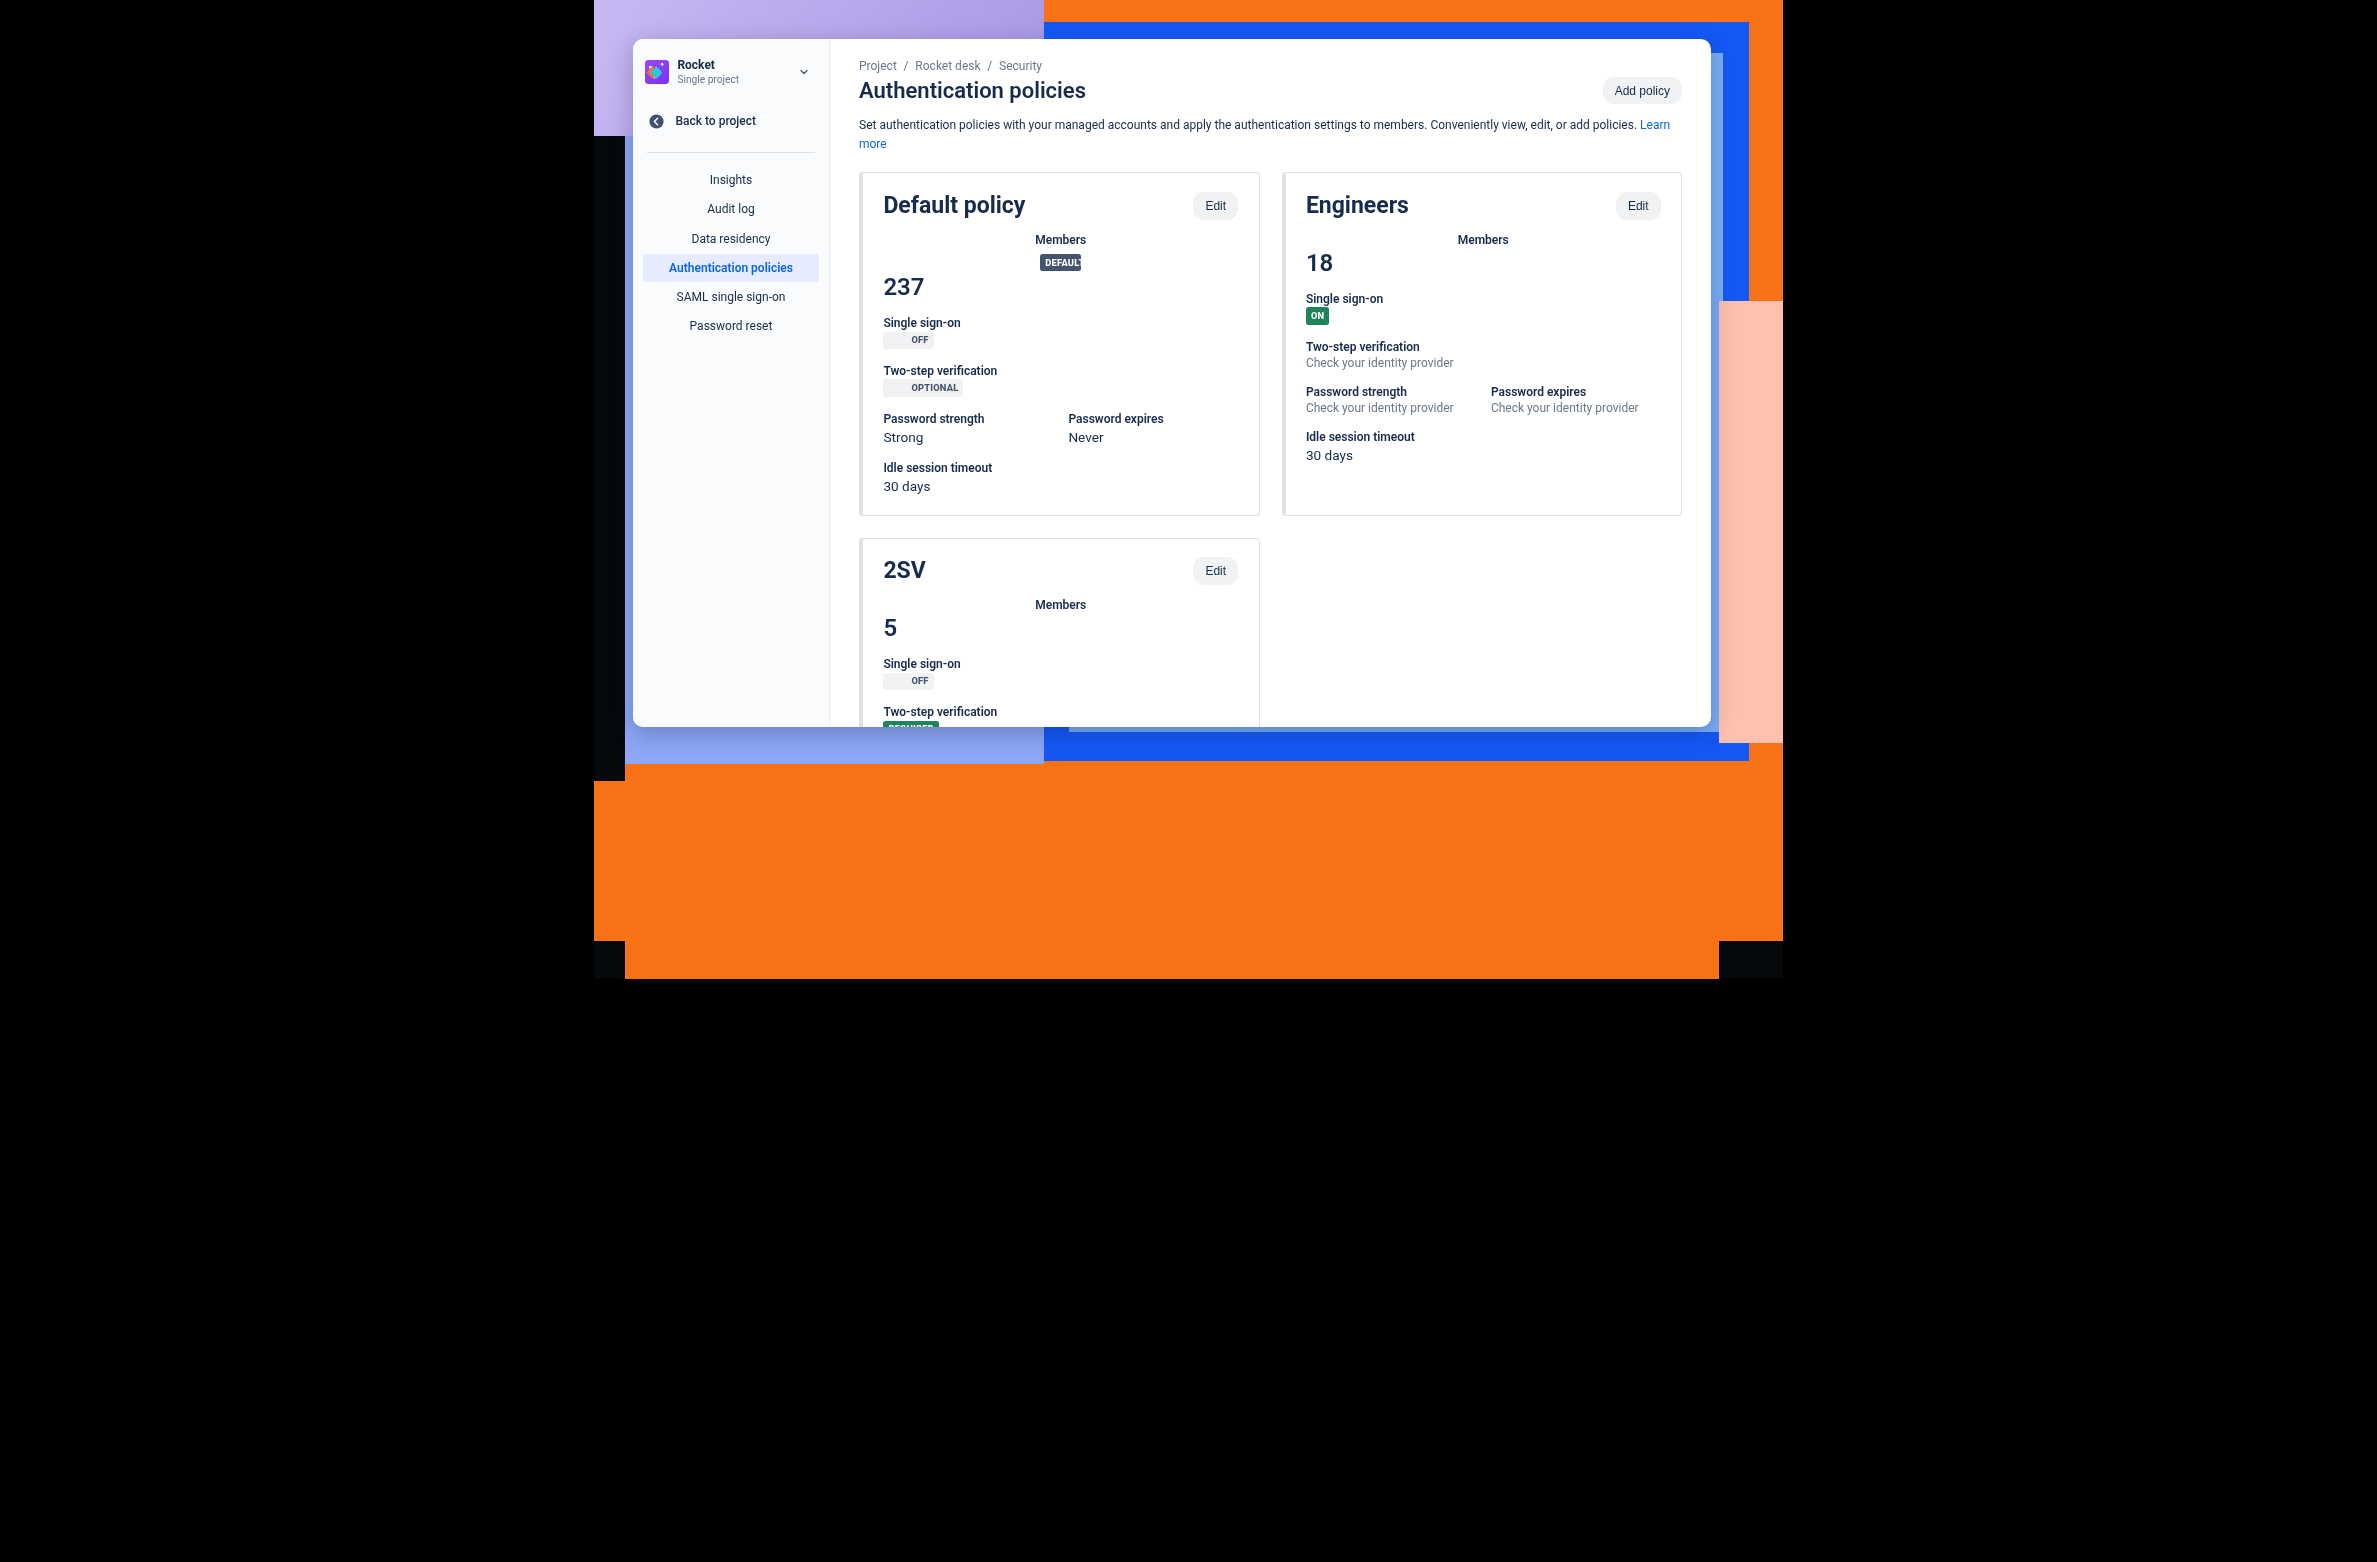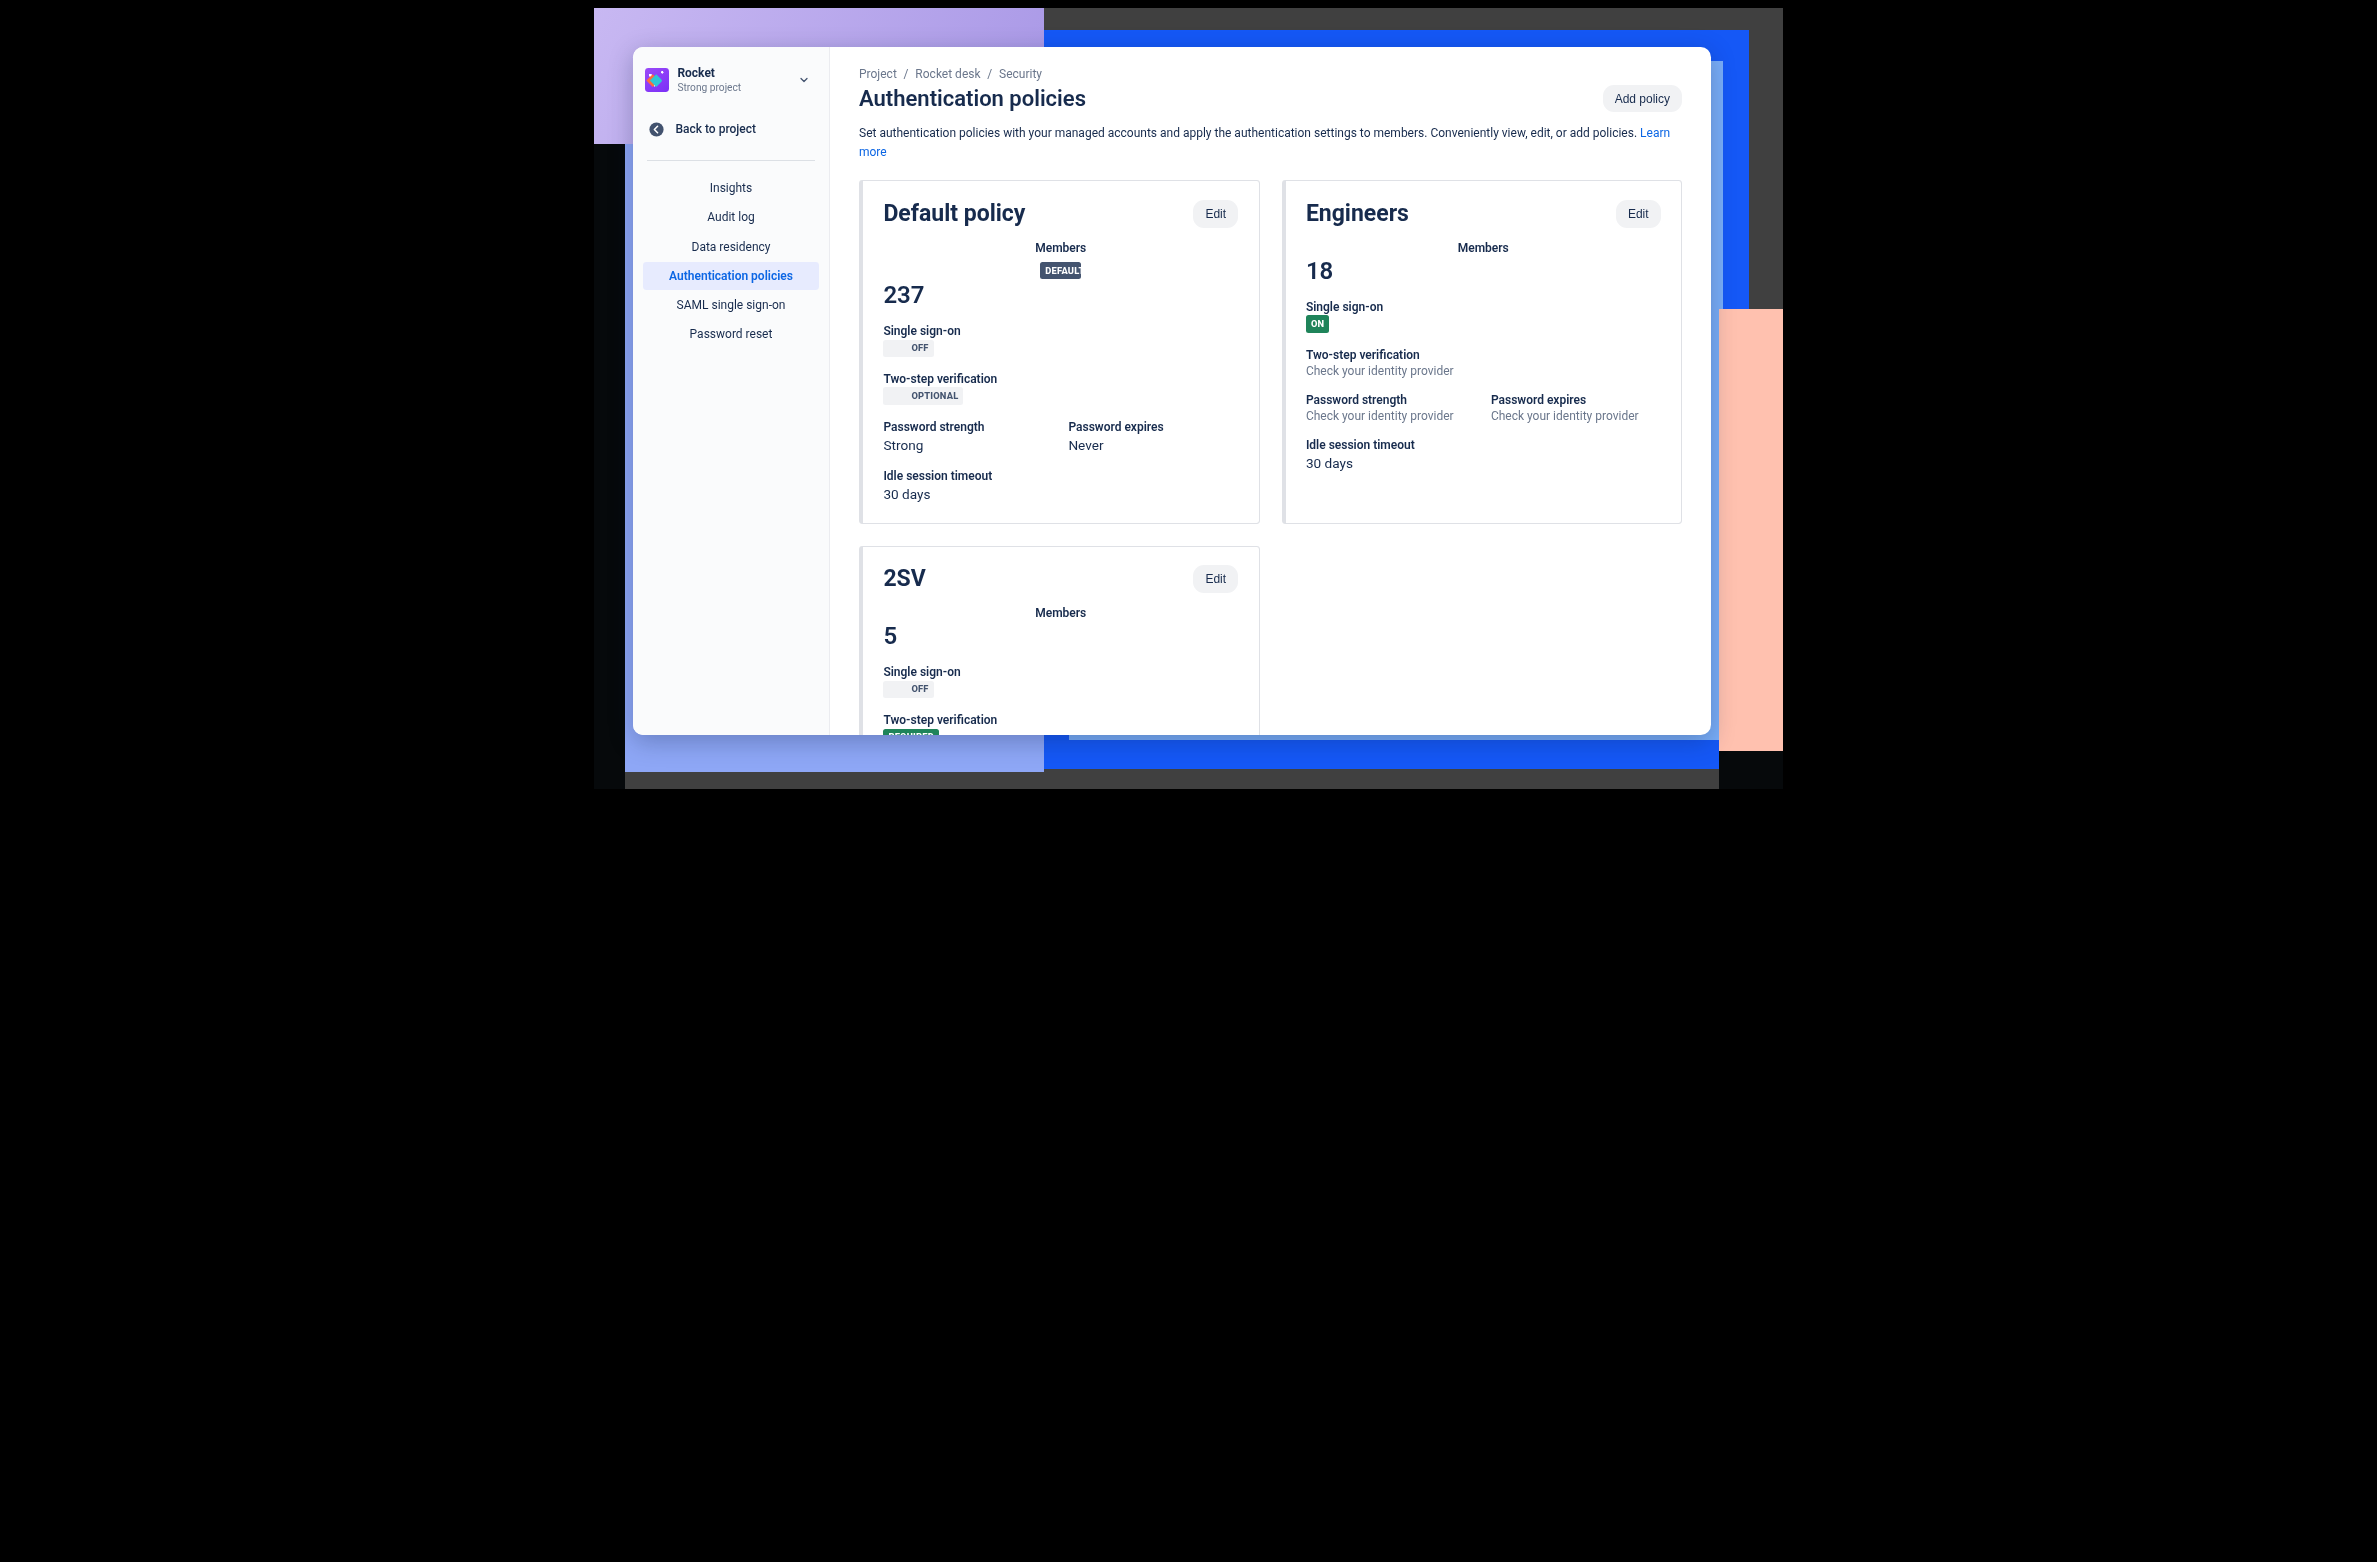--- a/index.html
+++ b/index.html
@@ -8,24 +8,24 @@
     font-family: -apple-system, BlinkMacSystemFont, "Segoe UI", Roboto, Helvetica, Arial, sans-serif;
     background: #000;
     color: #172B4D;
     -webkit-font-smoothing: antialiased;
   }
 
   
   .decor {
     position: relative;
     width: 1189px;
-    height: 781px;
-    margin: 8px auto;
+    height: 979px;
+    margin: 0 auto;
     overflow: hidden;
-    background: #404040;
+    background: #f97316;
   }
   .decor .block { position: absolute; }
   .decor .lavender   { left: 0;    top: 0;    width: 450px; height: 136px; background: linear-gradient(120deg,#c8b8f2,#a897e6); }
   .decor .blue-outer { left: 450px; top: 22px; width: 705px; height: 739px; background: #1558f6; }
   .decor .blue-inner { left: 475px; top: 53px; width: 654px; height: 679px; background: #7aaef9; }
   .decor .black-left { left: 0;    top: 136px; width: 31px;  height: 645px; background: #06090B; }
   .decor .coral      { left: 1125px; top: 301px; width: 64px; height: 442px; background: #FFC1AF; }
   .decor .cornflower { left: 31px;  top: 136px; width: 419px; height: 628px; background: #8EA7F6; }
   .decor .black-bottom-left  { left: 0;    bottom: 0; width: 31px;  height: 38px; background: #06090B; }
   .decor .black-bottom-right { left: 1125px; bottom: 0; width: 64px; height: 38px; background: #06090B; }
@@ -174,21 +174,21 @@
   <div class="block black-bottom-left"></div>
   <div class="block black-bottom-right"></div>
 
   <div class="app">
 
     <aside class="sidebar">
       <div class="project-switcher">
         <div class="project-avatar"></div>
         <div class="project-meta">
           <div class="project-name">Rocket</div>
-          <div class="project-sub">Strong project</div>
+          <div class="project-sub">Single project</div>
         </div>
         <span class="chevron icon">
           <svg width="12" height="12" viewBox="0 0 24 24" fill="none" stroke="currentColor" stroke-width="2.5" stroke-linecap="round" stroke-linejoin="round">
               <polyline points="6 9 12 15 18 9"></polyline>
             </svg>
         </span>
       </div>
 
       <div class="back-link">
         <span class="icon">

